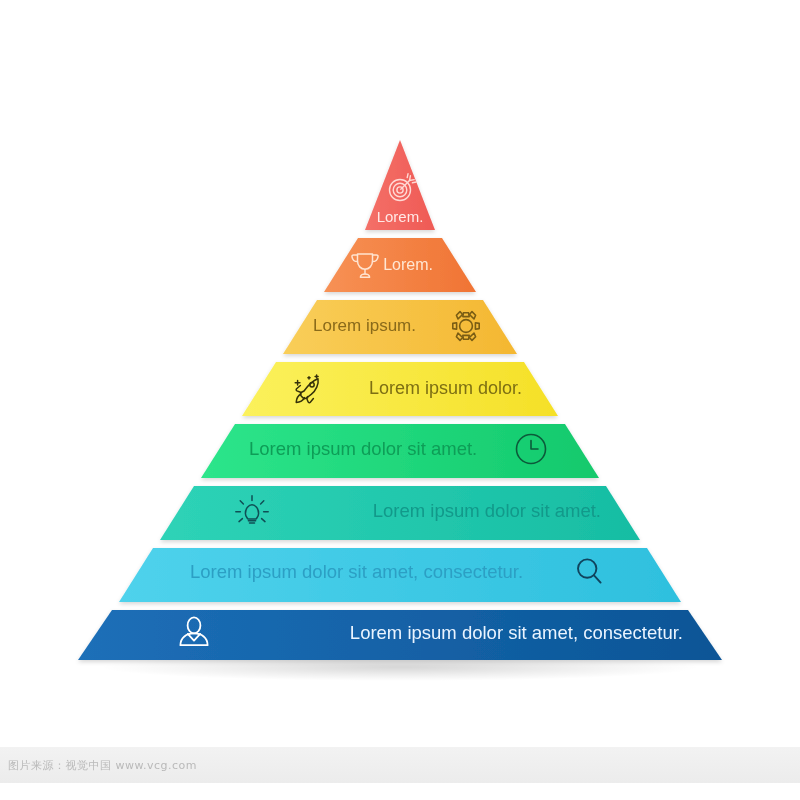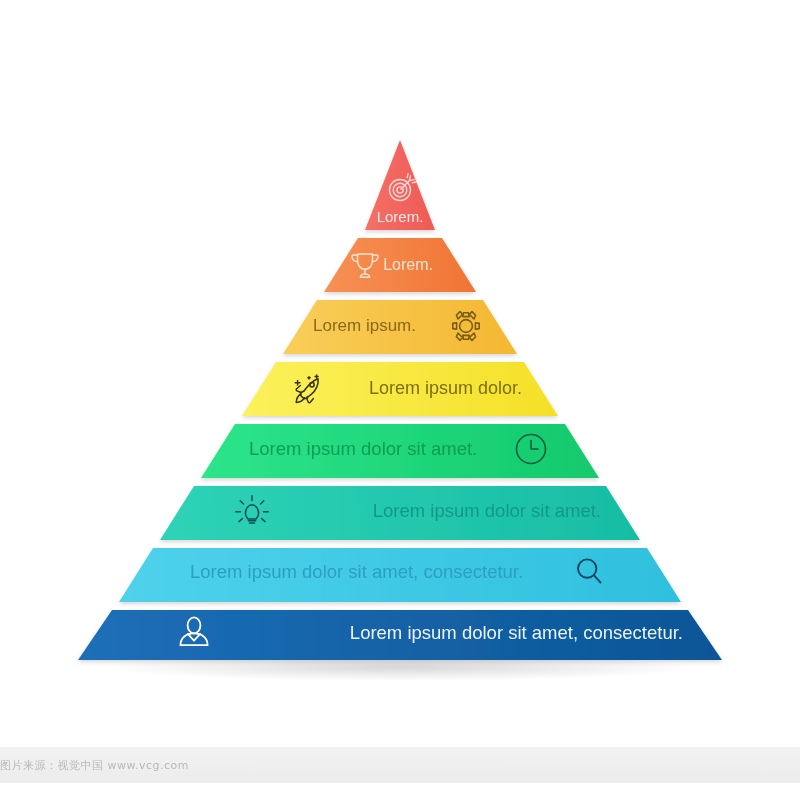--- a/index.html
+++ b/index.html
@@ -36,21 +36,21 @@
   #watermark-bar {
     position: absolute;
     left: 0;
     bottom: 0;
     width: 800px;
     height: 36px;
     background: linear-gradient(to bottom, #f2f2f2 0%, #ececec 100%);
     display: flex;
     align-items: center;
     box-sizing: border-box;
-    padding-left: 0;
+    padding-left: 8px;
   }
   #watermark-text {
     font-family: "DejaVu Sans", sans-serif;
     font-size: 11px;
     color: #b9b9b9;
     letter-spacing: 0.5px;
     white-space: nowrap;
     user-select: none;
   }
 

